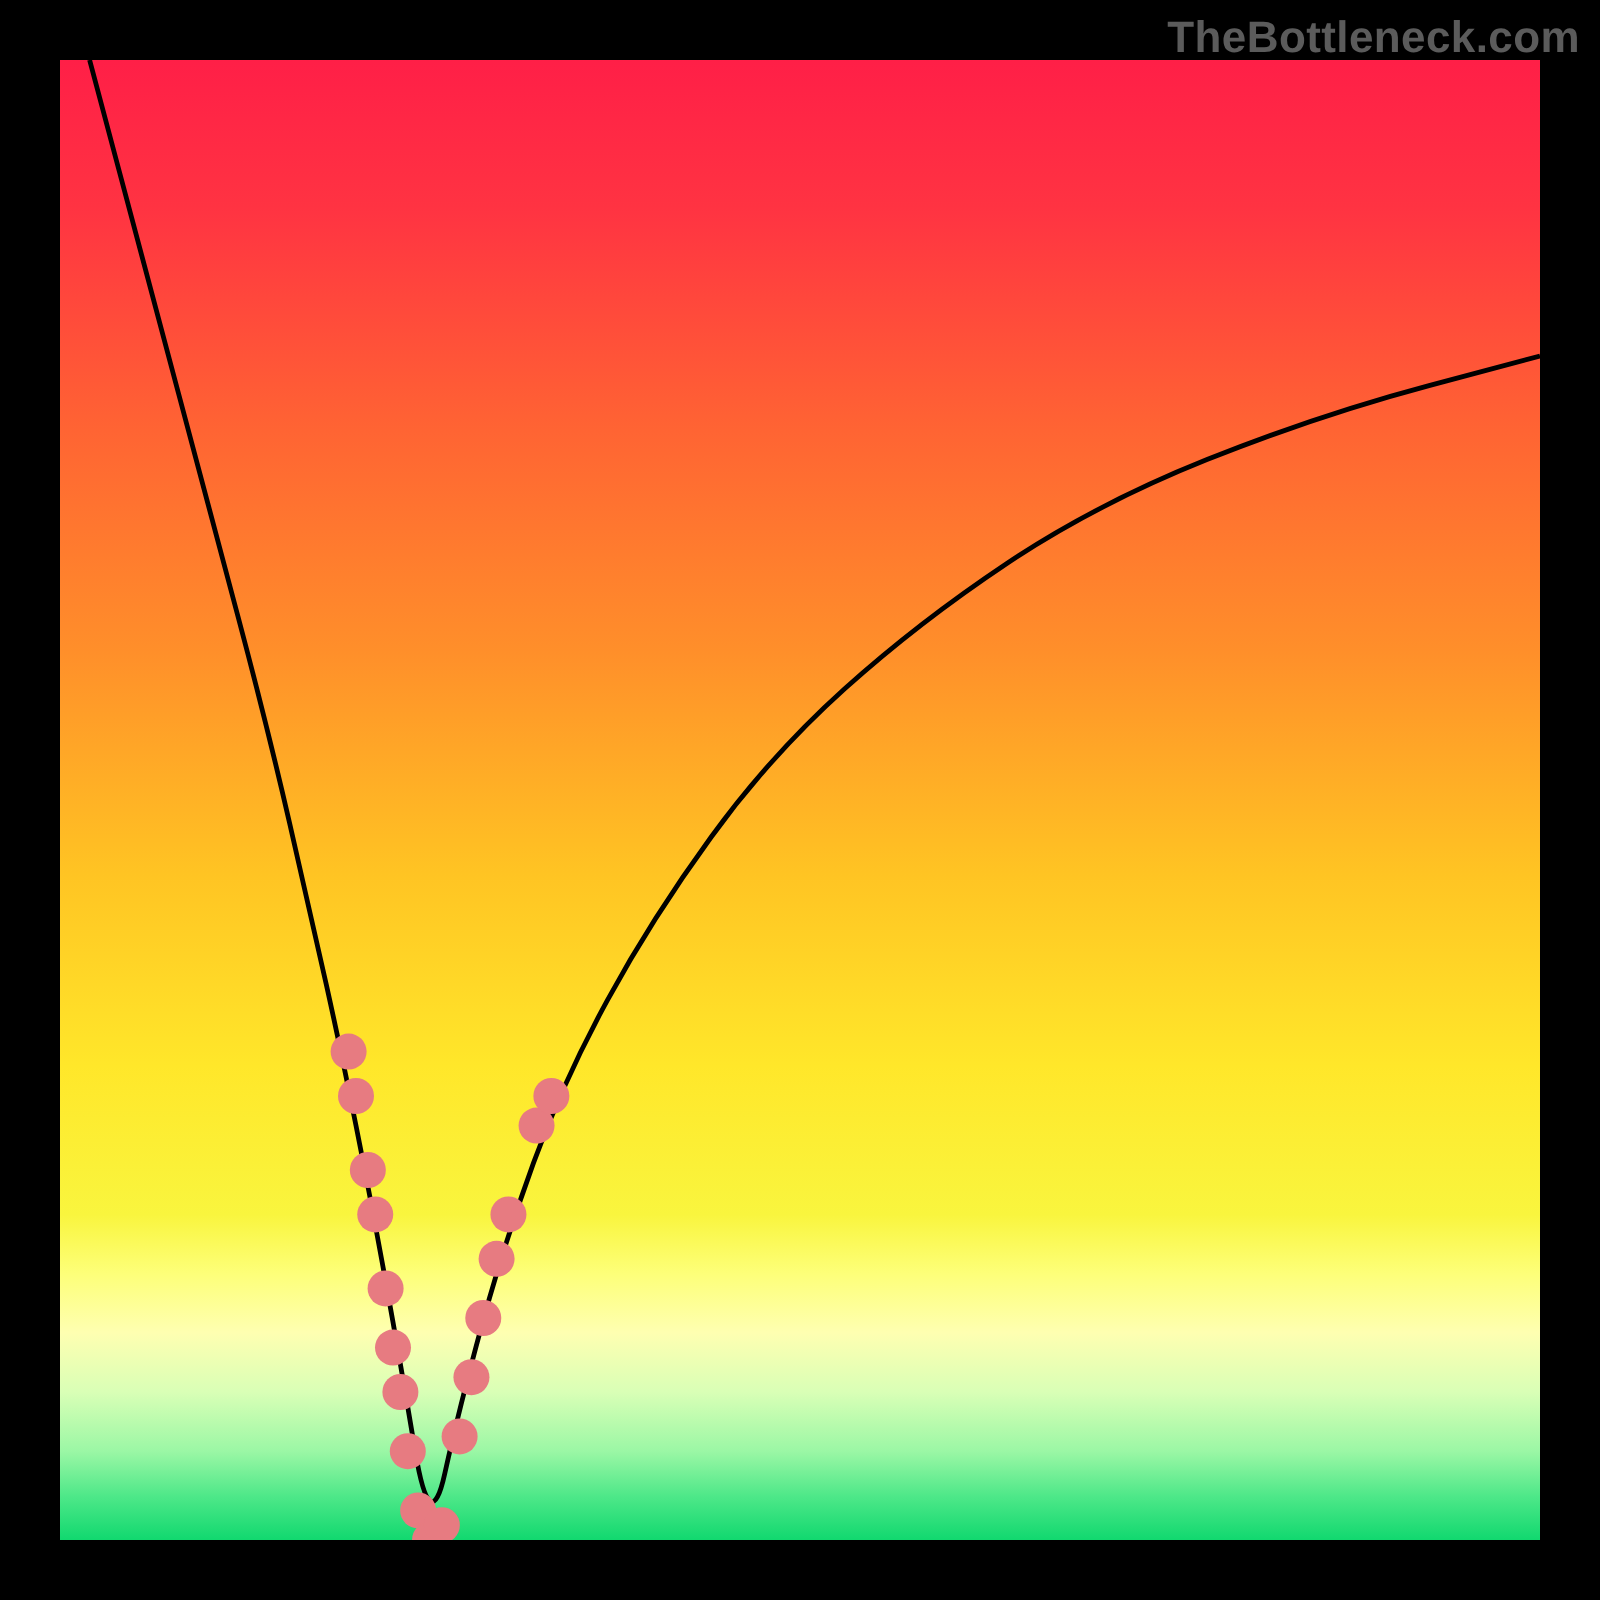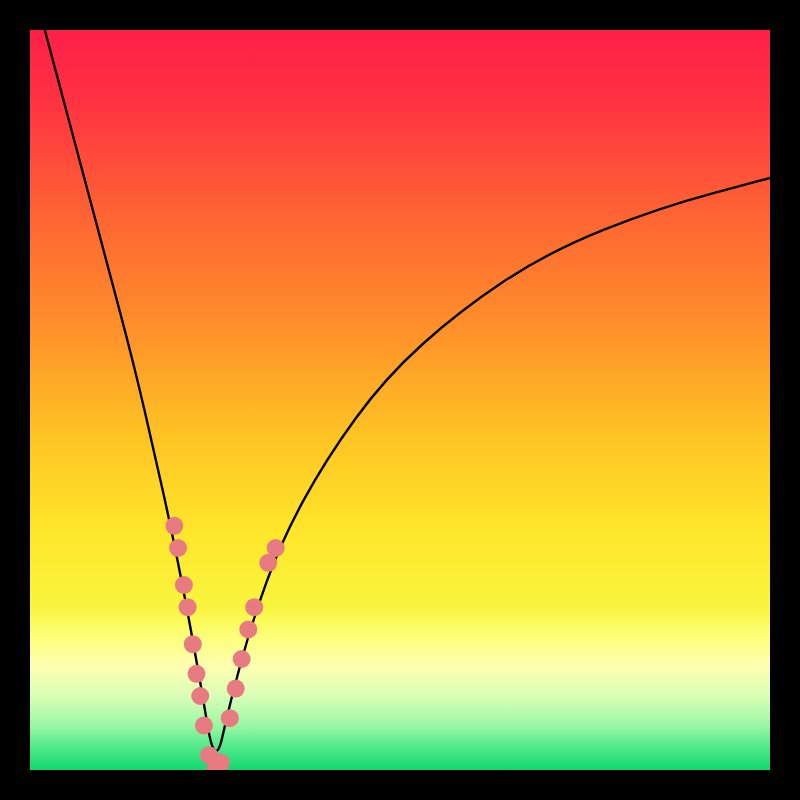--- a/index.html
+++ b/index.html
@@ -99,13 +99,14 @@
           <circle cx="211.64000000000001" cy="629" r="9" class="dot"></circle>
           <circle cx="218.29999999999998" cy="599.4" r="9" class="dot"></circle>
           <circle cx="224.22" cy="577.2" r="9" class="dot"></circle>
           <circle cx="238.28" cy="532.8" r="9" class="dot"></circle>
           <circle cx="245.68" cy="518" r="9" class="dot"></circle>
         </g>
     </svg>
 
   </div>
 
+  <div class="watermark">TheBottleneck.com</div>
 </div>
 
 </body></html>

